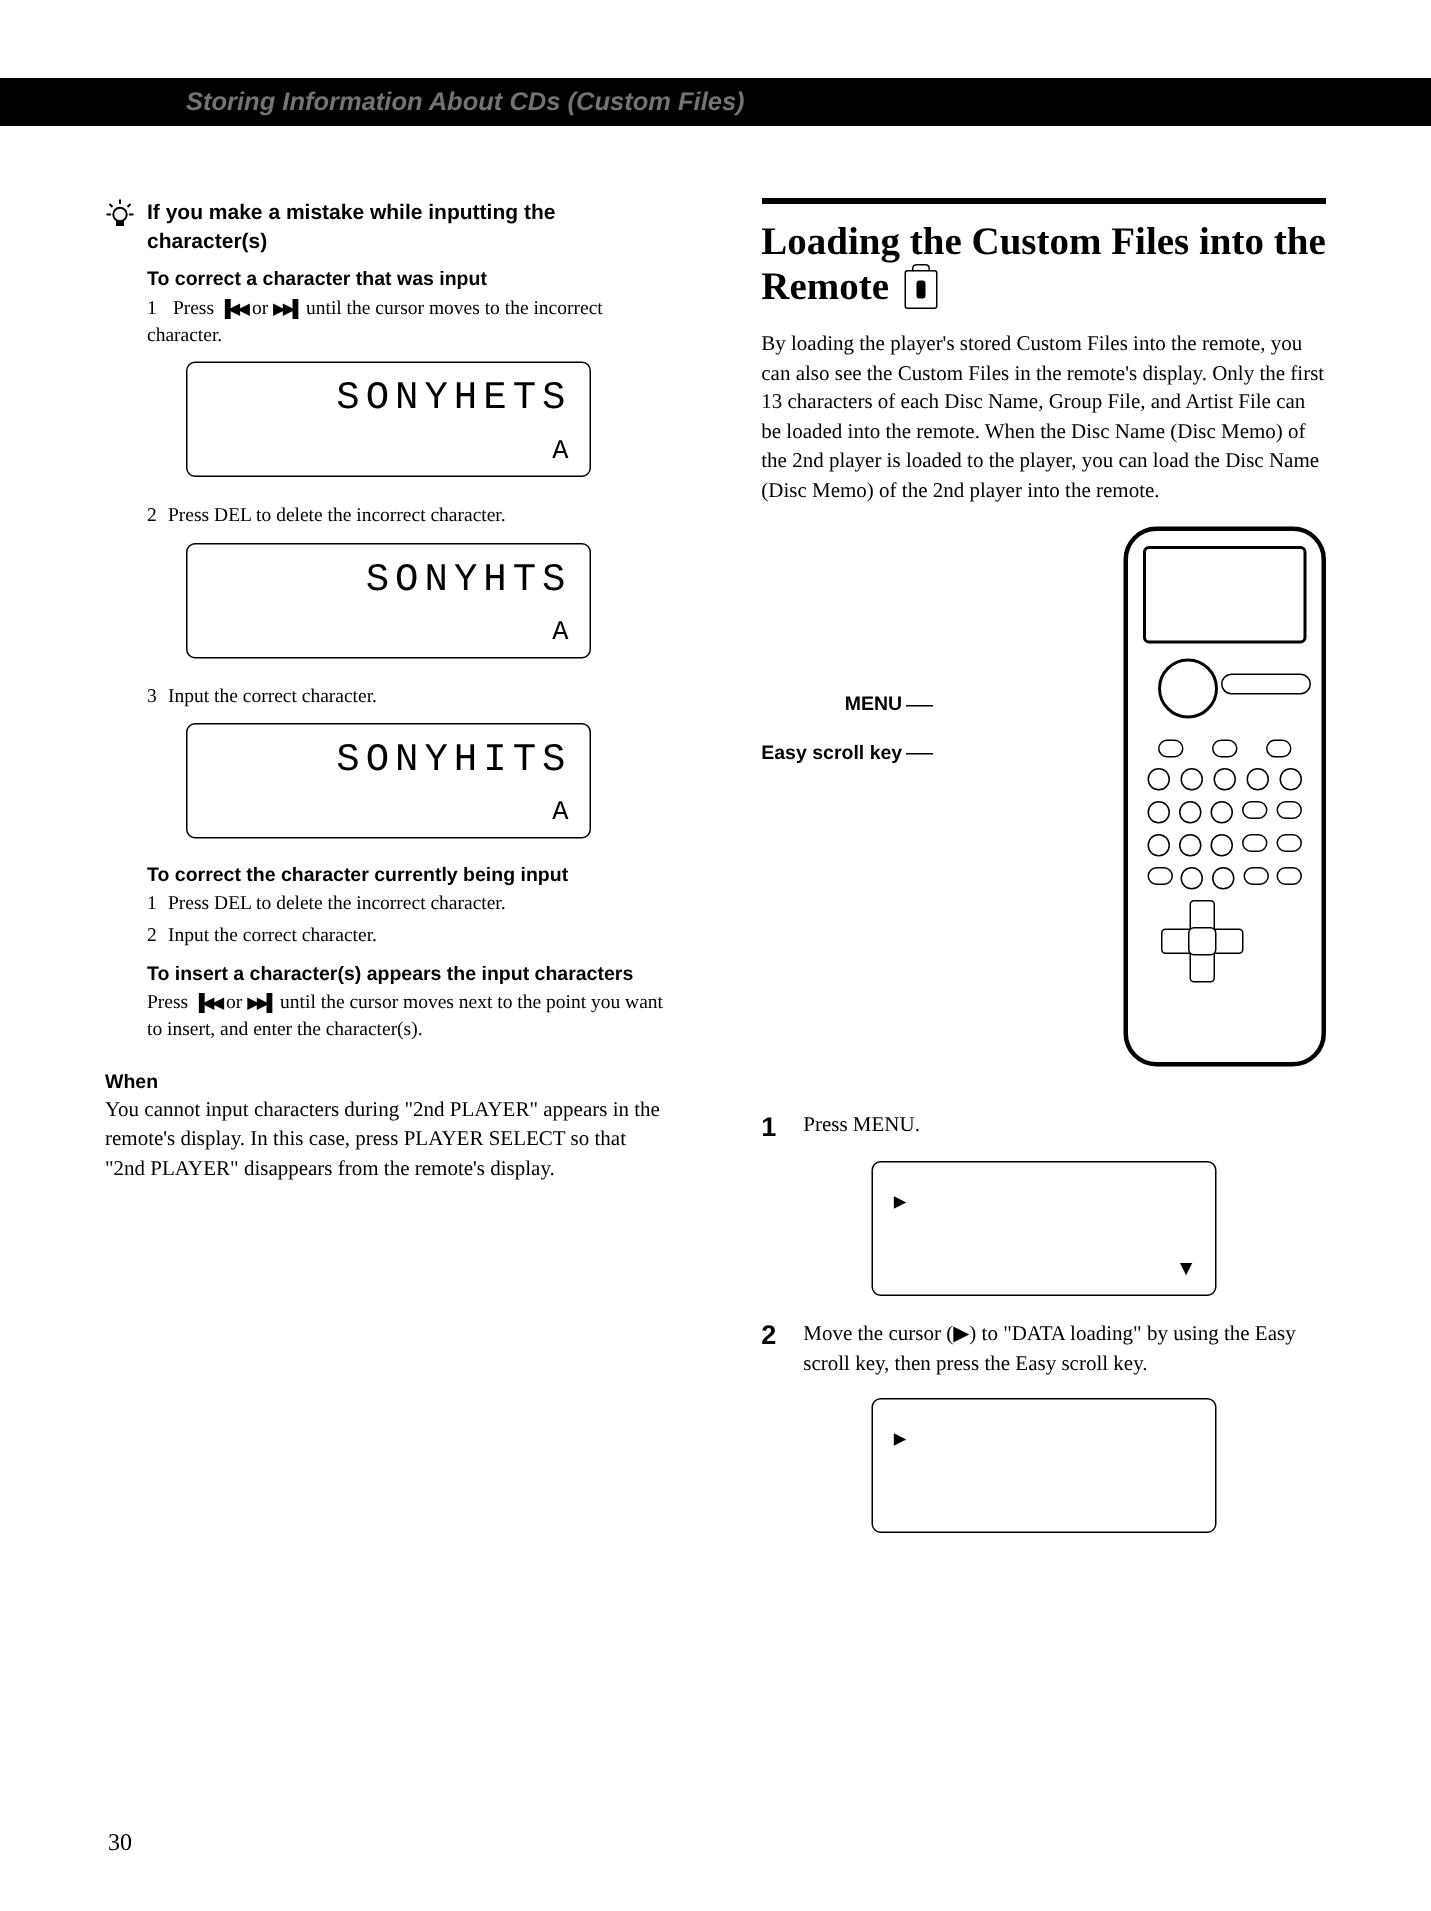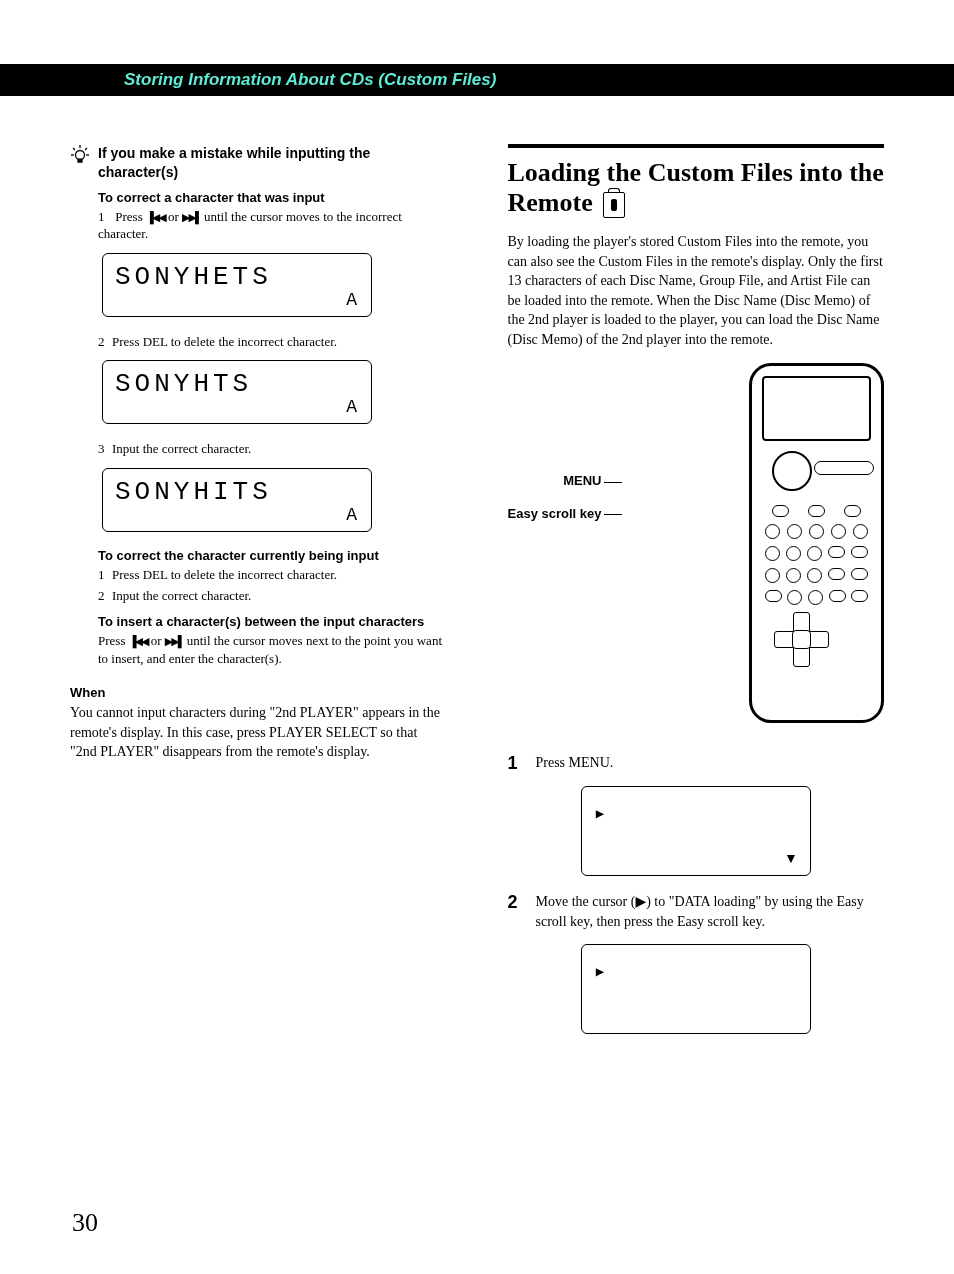--- a/index.html
+++ b/index.html
@@ -7,27 +7,27 @@
     font-family: Georgia, 'Times New Roman', serif;
     background: #fff;
     color: #000;
     width: 954px;
     height: 1274px;
     position: relative;
     padding: 48px 70px 40px 70px;
   }
   .header-bar {
     background: #000;
-    color: #5eead4;
+    color: #737373;
     font-family: Verdana, Arial, sans-serif;
     font-weight: bold;
     font-style: italic;
     font-size: 17px;
     padding: 6px 14px;
-    margin: 16px -70px 48px -70px;
+    margin: 4px -70px 48px -70px;
   }
   .header-bar-inner { padding-left: 110px; }
   .columns {
     display: flex;
     gap: 61px;
   }
   .col { flex: 1; }
   .left-col { position: relative; }
   .tip-icon {
     position: absolute;
@@ -52,24 +52,25 @@
   .step-line {
     font-size: 13px;
     line-height: 1.35;
     margin-bottom: 3px;
   }
   .step-line .num { display: inline-block; width: 14px; }
   .display-box {
     border: 1.5px solid #000;
     border-radius: 6px;
     width: 270px;
-    height: 64px;
-    margin: 10px 0 16px 4px;
+    height: 77px;
+    margin: 10px 0 16px 26px;
     position: relative;
     padding: 8px 12px;
+    text-align: right;
   }
   .display-text {
     font-family: 'Courier New', monospace;
     font-size: 26px;
     letter-spacing: 4px;
     font-weight: normal;
   }
   .display-a {
     position: absolute;
     right: 14px;
@@ -240,21 +241,21 @@
   }
   .num-step .step-body {
     font-size: 14px;
     line-height: 1.4;
     flex: 1;
   }
   .page-num {
     position: absolute;
     left: 72px;
     bottom: 36px;
-    font-size: 26px;
+    font-size: 16px;
     font-family: Georgia, serif;
   }
   .btn-icon { font-family: Arial, sans-serif; font-size: 11px; letter-spacing: -2px; }
   .label-line {
     border-top: 1px solid #000;
     width: 18px;
     display: inline-block;
     vertical-align: middle;
     margin-left: 3px;
   }
@@ -312,21 +313,21 @@
       </div>
 
       <div class="sub-bold">To correct the character currently being input</div>
       <div class="step-line">
         <span class="num">1</span><span>Press DEL to delete the incorrect character.</span>
       </div>
       <div class="step-line" style="margin-bottom:10px">
         <span class="num">2</span><span>Input the correct character.</span>
       </div>
 
-      <div class="sub-bold">To insert a character(s) between the input characters</div>
+      <div class="sub-bold">To insert a character(s) appears the input characters</div>
       <div class="step-line">
         <span>Press </span><span class="btn-icon">▐◀◀</span><span> or </span><span class="btn-icon">▶▶▌</span><span> until the cursor moves next to the point you want to insert, and enter the character(s).</span>
       </div>
     </div>
 
     <div class="note-heading">When</div>
     <div class="note-text">You cannot input characters during "2nd PLAYER" appears in the remote's display. In this case, press PLAYER SELECT so that "2nd PLAYER" disappears from the remote's display.</div>
   </div>
 
   <div class="col">

